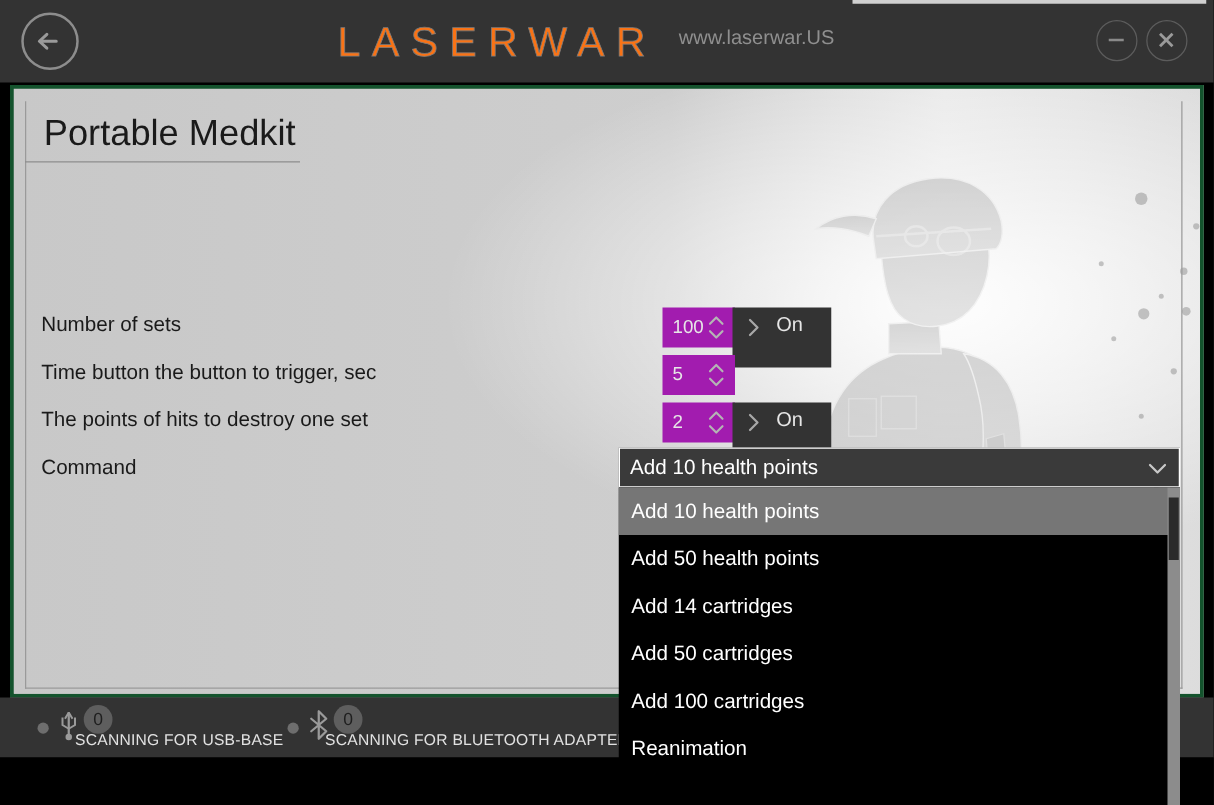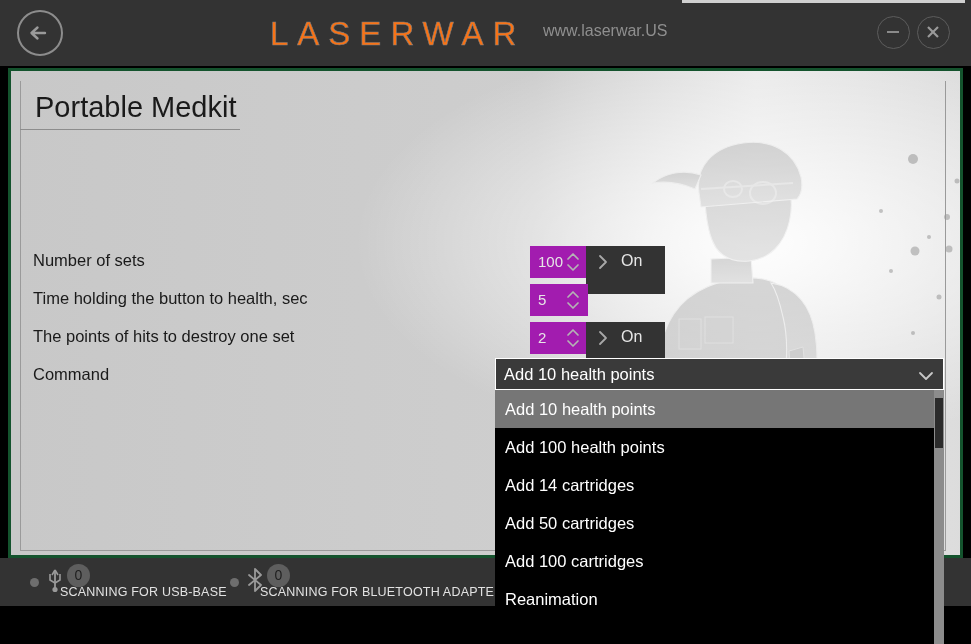--- a/index.html
+++ b/index.html
@@ -415,21 +415,21 @@
       <span class="on-chev">
         <svg width="10" height="16" viewBox="0 0 10 16">
           <path d="M2 2 L8 8 L2 14" stroke="#a8a8a8" stroke-width="1.8" fill="none" stroke-linecap="round" stroke-linejoin="round"></path>
         </svg>
       </span>
       <span class="on-label">On</span>
     </div>
   </div>
 
   <div class="form-row" style="top:213px;">
-    <div class="row-label">Time holding the button to health, sec</div>
+    <div class="row-label">Time button the button to trigger, sec</div>
     <div class="spinner">
       <span class="spinner-value">5</span>
       <span class="spin-arrows">
         <svg width="16" height="24" viewBox="0 0 16 24">
           <path d="M3 9 L8 4 L13 9" stroke="#b4b4b4" stroke-width="1.7" fill="none" stroke-linecap="round" stroke-linejoin="round"></path>
           <path d="M3 15 L8 20 L13 15" stroke="#b4b4b4" stroke-width="1.7" fill="none" stroke-linecap="round" stroke-linejoin="round"></path>
         </svg>
       </span>
     </div>
   </div>
@@ -466,21 +466,21 @@
   <span id="combo-chevron">
     <svg width="16" height="12" viewBox="0 0 16 12">
       <path d="M2 3 L8 9 L14 3" stroke="#c8c8c8" stroke-width="1.8" fill="none" stroke-linecap="round" stroke-linejoin="round"></path>
     </svg>
   </span>
 </div>
 
 <div id="combo-list">
   <div id="combo-options-host">
       <div class="combo-item selected">Add 10 health points</div>
-      <div class="combo-item">Add 100 health points</div>
+      <div class="combo-item">Add 50 health points</div>
       <div class="combo-item">Add 14 cartridges</div>
       <div class="combo-item">Add 50 cartridges</div>
       <div class="combo-item">Add 100 cartridges</div>
       <div class="combo-item">Reanimation</div>
     </div>
   <div id="combo-scrollbar">
     <div id="combo-thumb"></div>
   </div>
 </div>
 

